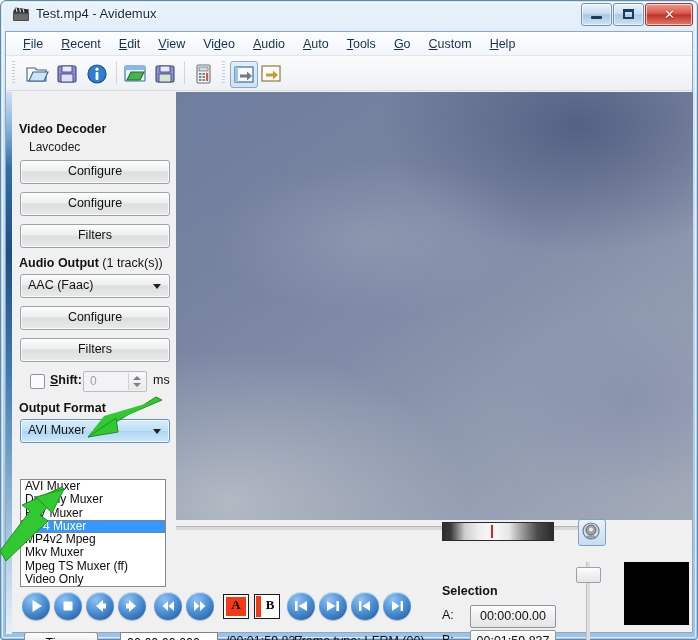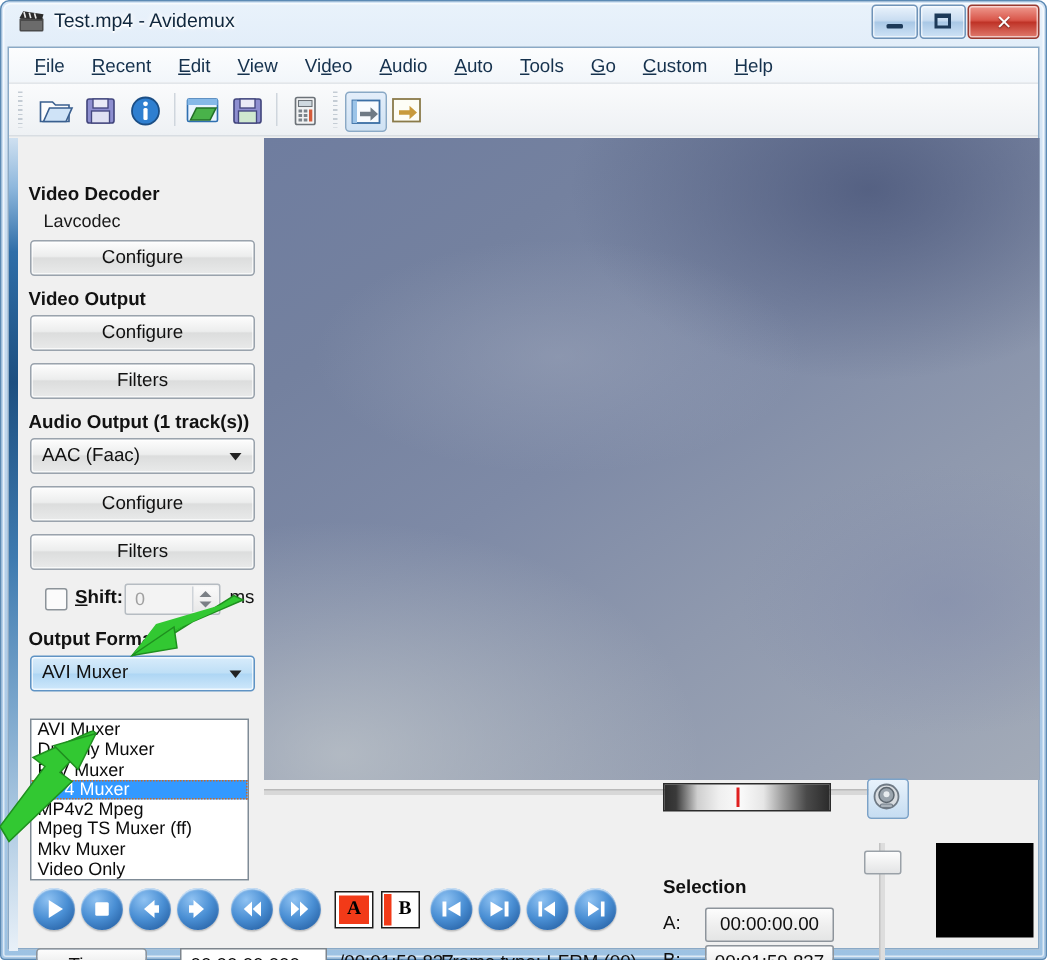--- a/index.html
+++ b/index.html
@@ -56,21 +56,21 @@
            border-bottom:1px solid #d8dde2;}
   .grip{position:absolute;top:5px;width:3px;height:24px;
         background:repeating-linear-gradient(180deg,#c4ccd4 0 1px,transparent 1px 3px);}
   .tbtn{position:absolute;top:5px;width:26px;height:25px;border-radius:3px;cursor:default;}
   .tbtn.sel{border:1px solid #8aa9c6;background:linear-gradient(180deg,#e4eefa,#cfe2f4);}
   .sep{position:absolute;top:6px;width:1px;height:22px;background:#cfd6dd;}
 
   
   .lpanel{position:absolute;left:9px;top:60px;width:160px;margin-top:24px;}
   .sect{font-size:12.5px;font-weight:bold;color:#121212;margin:6px 0 4px 4px;}
-  .sect .sub{font-weight:bold;}
+  .sect .sub{font-weight:normal;}
   .dectext{font-size:12px;color:#1a1a1a;margin:0 0 6px 14px;}
   .btn{display:block;width:148px;height:22px;margin:0 0 8px 5px;
        font-size:12.5px;color:#111;text-align:center;line-height:21px;
        border:1px solid #9aa3ad;border-radius:3px;cursor:default;
        background:linear-gradient(180deg,#fdfdfd 0%,#eceded 45%,#dcdddd 50%,#e9eaea 100%);
        box-shadow:inset 0 0 0 1px rgba(255,255,255,.7);}
   .combo{position:relative;width:148px;height:22px;margin:0 0 8px 5px;
          border:1px solid #9aa3ad;border-radius:3px;cursor:default;
          background:linear-gradient(180deg,#fdfdfd 0%,#eceded 45%,#dcdddd 50%,#e9eaea 100%);
          box-shadow:inset 0 0 0 1px rgba(255,255,255,.7);}
@@ -301,21 +301,20 @@
     </div>
 
     <div class="edgestrip"></div>
 
     <div class="lpanel">
 
       <div class="sect">Video Decoder</div>
       <div class="dectext">Lavcodec</div>
       <div class="btn">Configure</div>
 
-      <div class="sect">Video Output</div>
       <div class="btn">Configure</div>
       <div class="btn">Filters</div>
 
       <div class="sect">
         <span>Audio Output</span>
         <span class="sub">(1 track(s))</span>
       </div>
       <div class="combo">
         <span>AAC (Faac)</span>
         <i class="arr"></i>
@@ -339,22 +338,22 @@
         <i class="arr"></i>
       </div>
     </div>
 
     <div class="ddl">
       <div class="it">AVI Muxer</div>
       <div class="it">Dummy Muxer</div>
       <div class="it">FLV Muxer</div>
       <div class="it sel">MP4 Muxer</div>
       <div class="it">MP4v2 Mpeg</div>
+      <div class="it">Mkv Muxer</div>
       <div class="it">Mpeg TS Muxer (ff)</div>
-      <div class="it">Mkv Muxer</div>
       <div class="it">Video Only</div>
     </div>
 
     <div class="video">
       <div class="v1"></div>
       <div class="v2"></div>
       <div class="v3"></div>
       <div class="v4"></div>
       <div class="v5"></div>
     </div>

